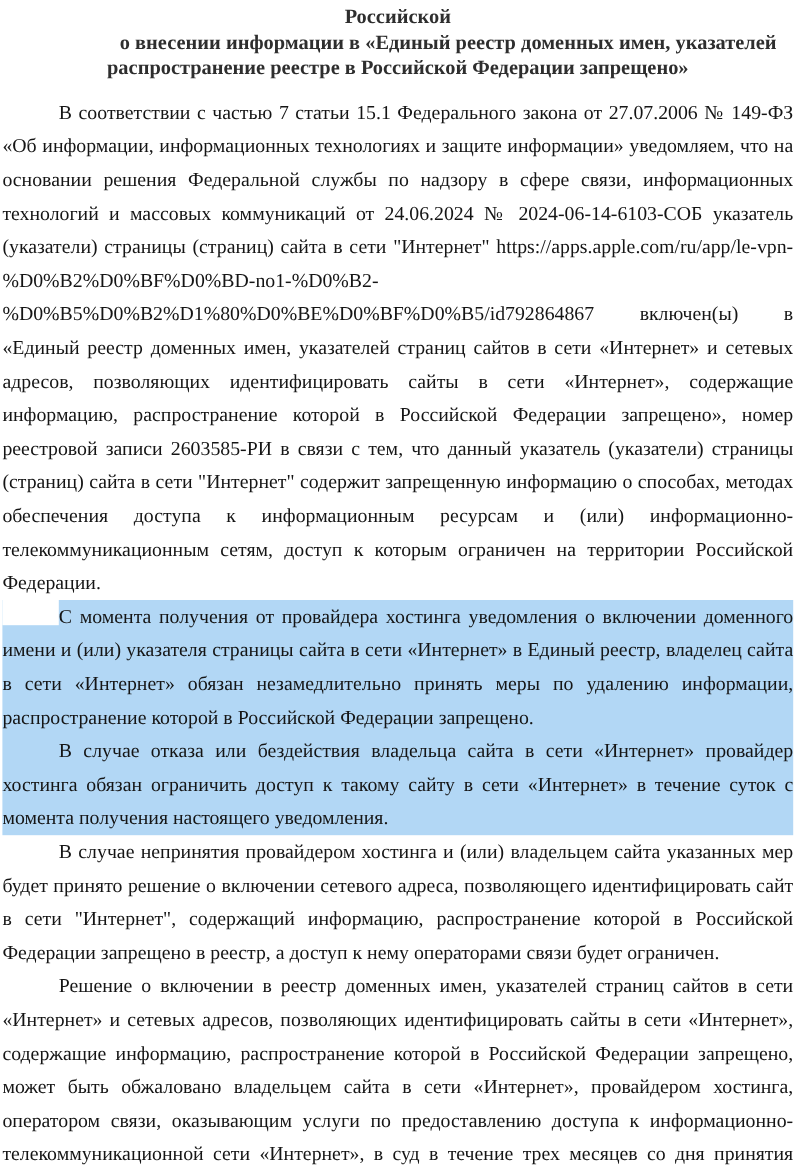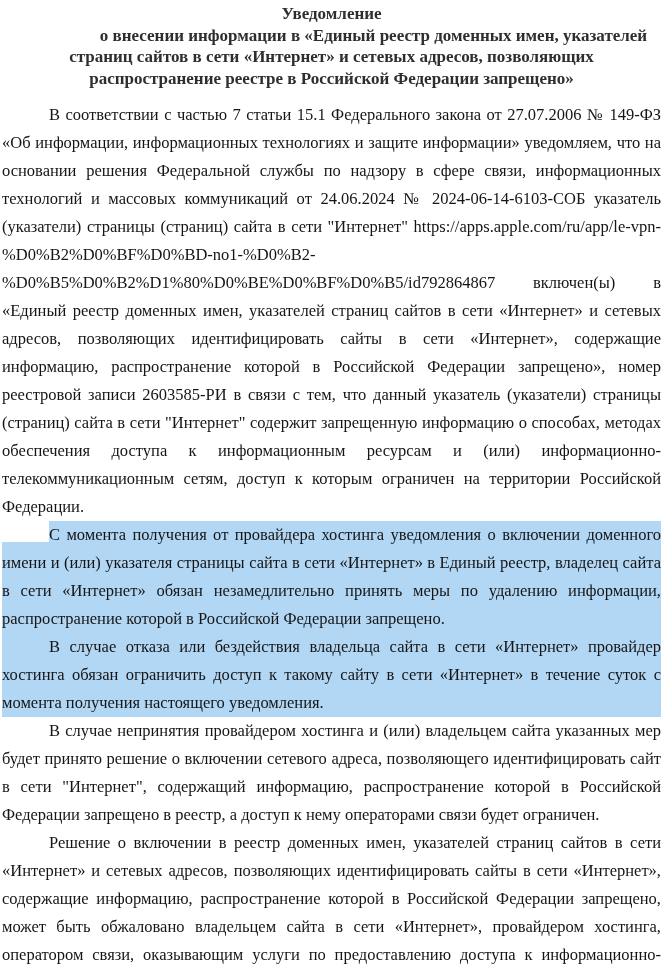--- a/index.html
+++ b/index.html
@@ -51,23 +51,22 @@
     height: 21px;
     background: #ffffff;
   }
 </style>
 </head>
 <body>
 
 <div class="page">
 
   <div class="doc-title">
-    <div class="t-line">Уведомление</div>
+    <div class="t-line">Российской</div>
     <div class="t-line t-indent">о внесении информации в «Единый реестр доменных имен, указателей</div>
-    <div class="t-line">страниц сайтов в сети «Интернет» и сетевых адресов, позволяющих</div>
     <div class="t-line">распространение реестре в Российской Федерации запрещено»</div>
   </div>
 
   <div class="doc-body">
     <p class="para">В соответствии с частью 7 статьи 15.1 Федерального закона от 27.07.2006 № 149-ФЗ «Об информации, информационных технологиях и защите информации» уведомляем, что на основании решения Федеральной службы по надзору в сфере связи, информационных технологий и массовых коммуникаций от 24.06.2024 № 2024-06-14-6103-СОБ указатель (указатели) страницы (страниц) сайта в сети "Интернет" https://apps.apple.com/ru/app/le-vpn-%D0%B2%D0%BF%D0%BD-no1-%D0%B2-%D0%B5%D0%B2%D1%80%D0%BE%D0%BF%D0%B5/id792864867 включен(ы) в «Единый реестр доменных имен, указателей страниц сайтов в сети «Интернет» и сетевых адресов, позволяющих идентифицировать сайты в сети «Интернет», содержащие информацию, распространение которой в Российской Федерации запрещено», номер реестровой записи 2603585-РИ в связи с тем, что данный указатель (указатели) страницы (страниц) сайта в сети "Интернет" содержит запрещенную информацию о способах, методах обеспечения доступа к информационным ресурсам и (или) информационно-телекоммуникационным сетям, доступ к которым ограничен на территории Российской Федерации.</p>
 
     <div class="highlight-block">
       <p class="para">С момента получения от провайдера хостинга уведомления о включении доменного имени и (или) указателя страницы сайта в сети «Интернет» в Единый реестр, владелец сайта в сети «Интернет» обязан незамедлительно принять меры по удалению информации, распространение которой в Российской Федерации запрещено.</p>
       <p class="para">В случае отказа или бездействия владельца сайта в сети «Интернет» провайдер хостинга обязан ограничить доступ к такому сайту в сети «Интернет» в течение суток с момента получения настоящего уведомления.</p>
     </div>

